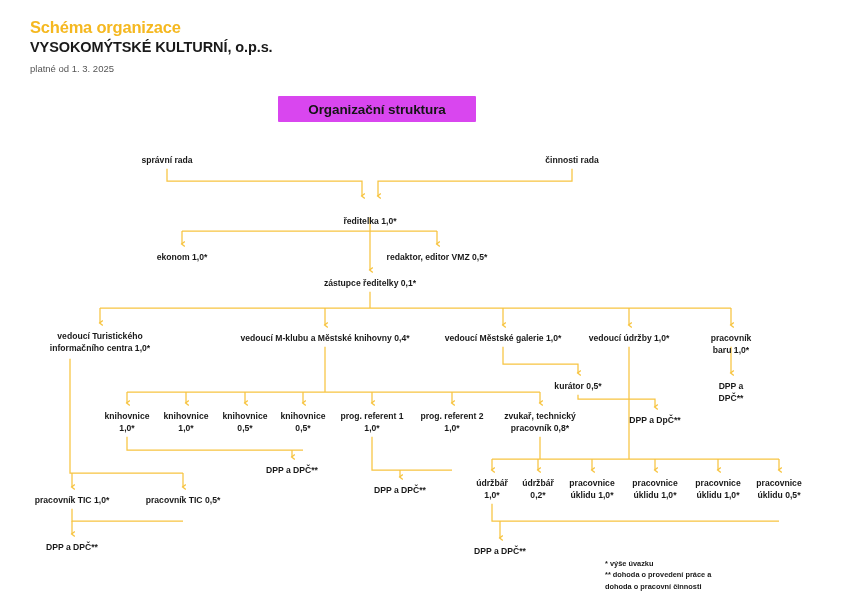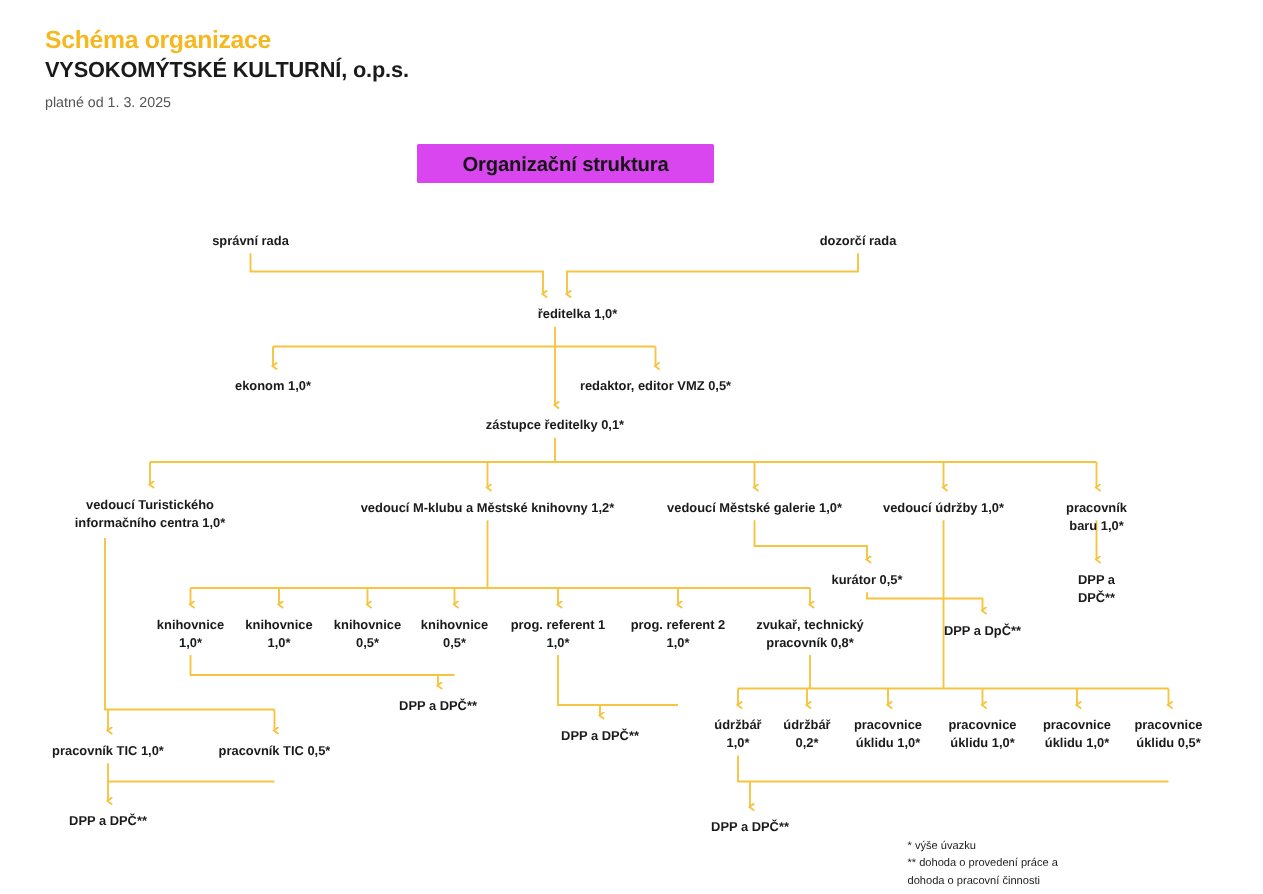--- a/index.html
+++ b/index.html
@@ -54,21 +54,21 @@
     position:absolute;
     font-size:8.6px;font-weight:bold;color:#1a1a1a;
     text-align:center;line-height:1.38;
     white-space:pre-line;
     transform:translateX(-50%);
   }
 
   
   .legend{
     position:absolute;left:605px;top:558px;
-    font-size:7.4px;font-weight:normal;color:#1a1a1a;line-height:1.55;
+    font-size:7.4px;font-weight:bold;color:#1a1a1a;line-height:1.55;
     white-space:pre-line;
   }
 </style>
 </head>
 <body>
 
 <div id="root">
 
   <div class="hdr-title">Schéma organizace</div>
   <div class="hdr-sub">VYSOKOMÝTSKÉ KULTURNÍ, o.p.s.</div>
@@ -130,28 +130,28 @@
         <path d="M 655 459 V 470" marker-end="url(#arrow)"></path>
         <path d="M 718 459 V 470" marker-end="url(#arrow)"></path>
         <path d="M 779 459 V 470" marker-end="url(#arrow)"></path>
         <path d="M 492 503.71875 V 521 H 779"></path>
         <path d="M 500 521 V 538" marker-end="url(#arrow)"></path>
       </g>
   </svg>
 
   <div id="node-layer">
       <div class="node" style="left: 167px; top: 155px;">správní rada</div>
-      <div class="node" style="left: 572px; top: 155px;">dozorčí rada</div>
-      <div class="node" style="left: 370px; top: 204px; margin-left: 15px;">ředitelka 1,0*</div>
+      <div class="node" style="left: 572px; top: 155px;">činnosti rada</div>
+      <div class="node" style="left: 370px; top: 216px;">ředitelka 1,0*</div>
       <div class="node" style="left: 182px; top: 252px;">ekonom 1,0*</div>
       <div class="node" style="left: 437px; top: 252px;">redaktor, editor VMZ 0,5*</div>
       <div class="node" style="left: 370px; top: 278px;">zástupce ředitelky 0,1*</div>
       <div class="node" style="left: 100px; top: 331px;">vedoucí Turistického
 informačního centra 1,0*</div>
-      <div class="node" style="left: 325px; top: 333px;">vedoucí M-klubu a Městské knihovny 1,2*</div>
+      <div class="node" style="left: 325px; top: 333px;">vedoucí M-klubu a Městské knihovny 0,4*</div>
       <div class="node" style="left: 503px; top: 333px;">vedoucí Městské galerie 1,0*</div>
       <div class="node" style="left: 629px; top: 333px;">vedoucí údržby 1,0*</div>
       <div class="node" style="left: 731px; top: 333px;">pracovník baru 1,0*</div>
       <div class="node" style="left: 578px; top: 381px;">kurátor 0,5*</div>
       <div class="node" style="left: 731px; top: 381px;">DPP a DPČ**</div>
       <div class="node" style="left: 127px; top: 411px;">knihovnice
 1,0*</div>
       <div class="node" style="left: 186px; top: 411px;">knihovnice
 1,0*</div>
       <div class="node" style="left: 245px; top: 411px;">knihovnice

